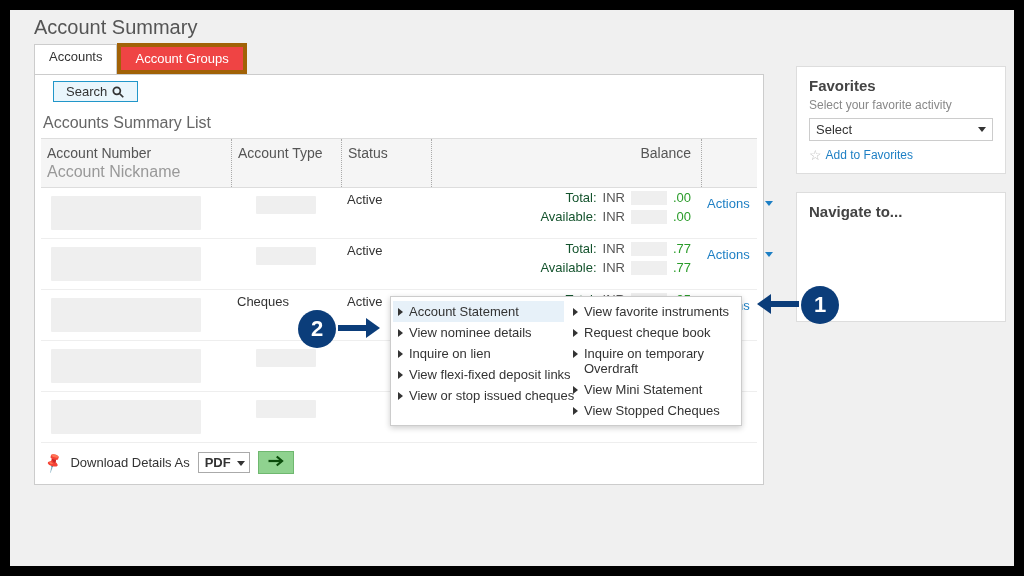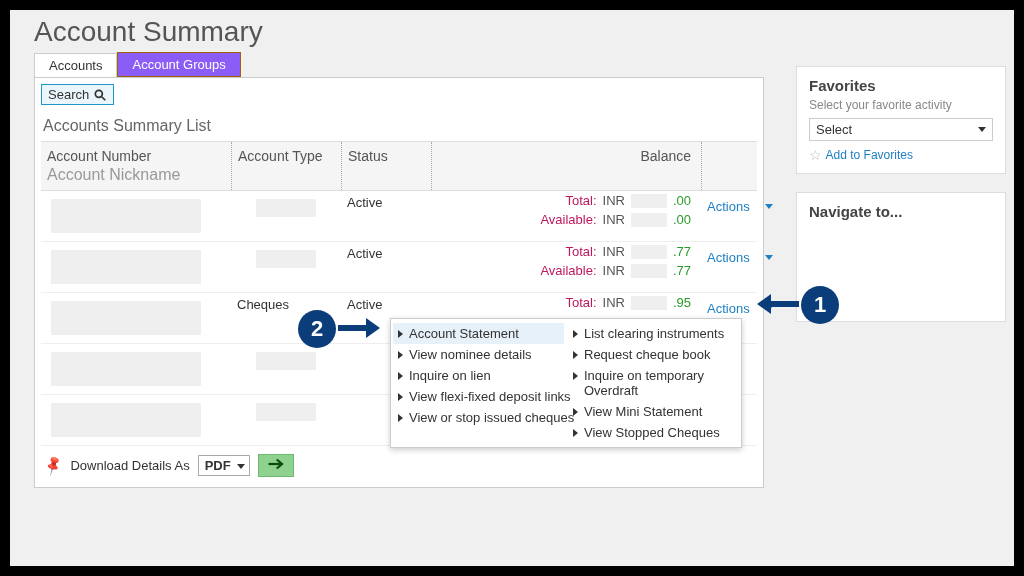--- a/index.html
+++ b/index.html
@@ -1,31 +1,31 @@
 <!DOCTYPE html>
 <html><head>
 <meta charset="utf-8">
 <style>
 * { box-sizing: border-box; margin: 0; padding: 0; }
 body { font-family: "Segoe UI", Arial, sans-serif; font-size: 13px; color: #333; background: #fff; }
 .outer-frame { border: 10px solid #000; width: 1024px; height: 576px; position: relative; overflow: hidden; background: #f0f0f0; }
 .content-area { padding: 6px 14px 10px 24px; position: relative; }
 
 
-.page-title { font-size: 28px; color: #555; font-weight: 400; margin-bottom: 4px; }
+.page-title { font-size: 20px; color: #555; font-weight: 400; margin-bottom: 4px; }
 
 
 .tab-row { display: flex; border-bottom: none; }
 .tab { padding: 4px 14px; font-size: 13px; cursor: pointer; }
 .tab.active { background: #fff; border: 1px solid #ccc; border-bottom: 1px solid #fff; position: relative; top: 1px; }
-.tab.inactive { background: #8b5cf6; color: #fff; border: 1px solid #a16207; text-align: center; }
+.tab.inactive { background: #ef4444; color: #fff; border: 4px solid #a16207; text-align: center; }
 
 
 .main-panel { background: #fff; border: 1px solid #ccc; width: 730px; padding: 6px 6px 10px 6px; position: relative; }
-.search-btn { border: 1.5px solid #2196c9; background: #eaf6fc; padding: 2px 6px; display: inline-flex; align-items: center; gap: 4px; color: #333; font-size: 13px; margin: 0 0 8px 0; cursor: pointer; }
+.search-btn { border: 1.5px solid #2196c9; background: #eaf6fc; padding: 2px 12px; display: inline-flex; align-items: center; gap: 4px; color: #333; font-size: 13px; margin: 0 0 8px 12px; cursor: pointer; }
 .search-btn svg { width: 14px; height: 14px; }
 .section-heading { font-size: 16px; color: #666; padding: 4px 2px 6px 2px; }
 
 
 .table-header { display: flex; background: #f5f5f5; border-top: 1px solid #ddd; border-bottom: 1px solid #ddd; }
 .col-sep { border-left: 1px dotted #aaa; }
 .hcell { padding: 6px 6px; color: #555; font-size: 14px; }
 .hcell .sub { color: #999; font-size: 16px; display: block; margin-top: 2px; }
 .col-acct { width: 190px; }
 .col-type { width: 110px; }
@@ -33,37 +33,37 @@
 .col-balance { width: 270px; text-align: right; padding-right: 10px; }
 .col-actions { width: 55px; }
 
 .row { display: flex; border-bottom: 1px solid #eee; position: relative; }
 .cell { padding: 4px 6px; font-size: 13px; }
 .placeholder-box { background: #efefef; border-radius: 1px; }
 .ph-acct { width: 150px; height: 34px; margin: 4px; }
 .ph-type { width: 60px; height: 18px; margin: 4px auto; }
 .balance-block { width: 270px; text-align: right; padding-right: 10px; }
 .balance-line { display: flex; justify-content: flex-end; align-items: center; gap: 6px; padding: 2px 0; font-size: 13px; }
-.bal-label { color: #be185d; }
+.bal-label { color: #14532d; }
 .bal-curr { color: #555; }
 .bal-redact { width: 36px; height: 14px; background: #efefef; display: inline-block; }
 .bal-suffix { color: #2a9c2a; }
 .actions-link { color: #1d7fc4; font-size: 13px; cursor: pointer; display: flex; align-items: center; gap: 15px; padding-top: 4px; }
 .caret-down { width:0;height:0;border-left:4px solid transparent;border-right:4px solid transparent;border-top:5px solid #1d7fc4; display:inline-block; }
 
 
 .download-bar { display: flex; align-items: center; gap: 8px; padding: 8px 4px 0 4px; }
 .pin-icon { font-size: 14px; transform: rotate(-30deg); }
 .dl-select { border: 1px solid #aaa; background: #fff; padding: 2px 18px 2px 6px; position: relative; cursor: pointer; font-weight: bold; }
 .dl-select .caret-down { border-top-color: #333; position: absolute; right: 4px; top: 8px; }
 .go-btn { background: #8fd28f; border: 1px solid #6fb86f; padding: 2px 8px; cursor: pointer; }
 .go-btn svg { width: 18px; height: 14px; }
 
 
-.actions-menu { position: absolute; background: #fff; border: 1px solid #ccc; box-shadow: 0 2px 6px rgba(0,0,0,.2); display: flex; z-index: 50; top: 308px; left: 380px; font-size: 13px; }
+.actions-menu { position: absolute; background: #fff; border: 1px solid #ccc; box-shadow: 0 2px 6px rgba(0,0,0,.2); display: flex; z-index: 50; top: 286px; left: 380px; font-size: 13px; }
 .menu-col { width: 175px; padding: 4px 2px; }
 .menu-item { padding: 3px 6px 3px 16px; position: relative; cursor: pointer; white-space: nowrap; }
 .menu-item:before { content: ''; position: absolute; left: 5px; top: 7px; width:0;height:0;border-top:4px solid transparent;border-bottom:4px solid transparent;border-left:5px solid #333; }
 .menu-item.highlight { background: #e7f1f9; }
 .menu-item.wrap { white-space: normal; }
 
 
 .side-column { position: absolute; left: 786px; top: 56px; width: 210px; }
 .card { background: #fff; border: 1px solid #ddd; padding: 10px 12px; margin-bottom: 18px; }
 .card-title { font-size: 15px; font-weight: 600; color: #444; margin-bottom: 4px; }
@@ -252,21 +252,21 @@
 
   <div class="actions-menu">
     <div class="menu-col">
       <div class="menu-item highlight">Account Statement</div>
       <div class="menu-item">View nominee details</div>
       <div class="menu-item">Inquire on lien</div>
       <div class="menu-item">View flexi-fixed deposit links</div>
       <div class="menu-item">View or stop issued cheques</div>
     </div>
     <div class="menu-col">
-      <div class="menu-item">List clearing instruments</div>
+      <div class="menu-item">View favorite instruments</div>
       <div class="menu-item">Request cheque book</div>
       <div class="menu-item wrap">Inquire on temporary Overdraft</div>
       <div class="menu-item">View Mini Statement</div>
       <div class="menu-item">View Stopped Cheques</div>
     </div>
   </div>
 
   <div class="side-column">
     <div class="card">
       <div class="card-title">Favorites</div>

